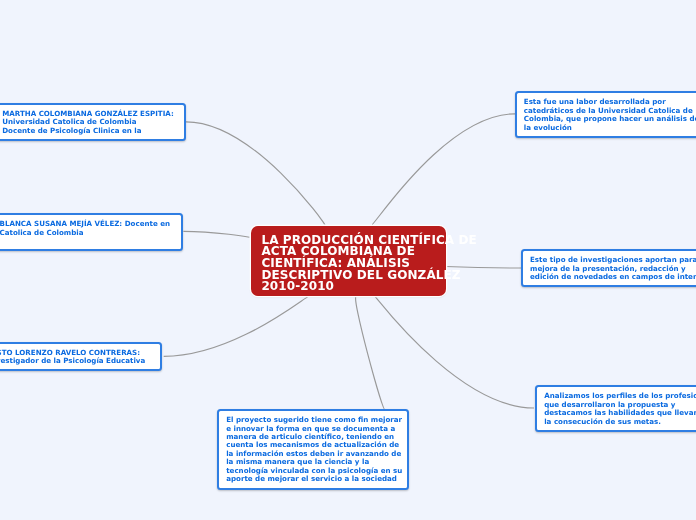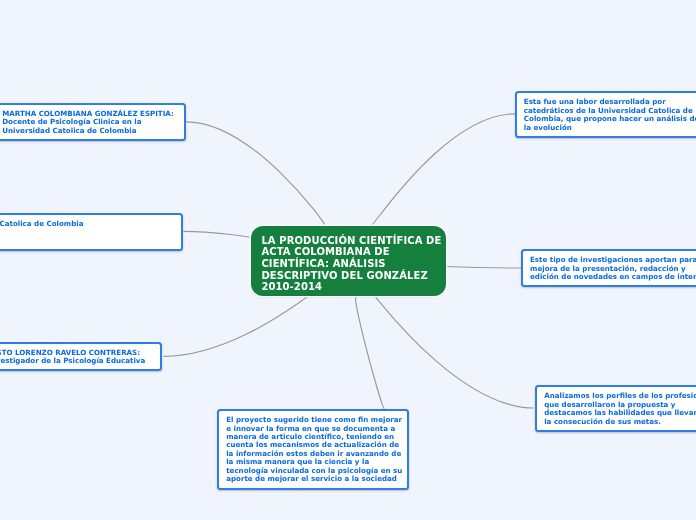--- a/index.html
+++ b/index.html
@@ -40,48 +40,48 @@
     color: #0a6ae0;
     font-weight: bold;
     font-size: 7.1px;
     line-height: 8.46px;
     padding: 5.1px 7px;
     box-shadow: 0 1px 2px rgba(0,0,0,0.22);
     white-space: pre;
   }
   .node .ln { display: block; white-space: pre; }
   .node.central {
-    background: #15803d;
+    background: #b91c1c;
     border: none;
     color: #ffffff;
-    font-size: 10px;
+    font-size: 12px;
     line-height: 11.67px;
     letter-spacing: 0.1px;
-    border-radius: 12px;
+    border-radius: 7px;
     padding: 8.7px 10px 8px 10px;
     box-shadow: 0 0 0 1.3px #ffffff, 0 1px 2px rgba(0,0,0,0.18);
   }
 </style>
 </head>
 <body>
 
 <div id="canvas">
   <svg id="edges" viewBox="0 0 696 520" width="696" height="520">
     <path d="M 186,121.8 C 253,121.8 325.7,224.5 324.7,224.5"></path>
     <path d="M 183.4,231.3 C 216.45,231.3 249.5,237.2 249.5,237.2"></path>
     <path d="M 163.7,356.4 C 233.7,356.4 305.4,296.5 308.4,296.5"></path>
     <path d="M 515.1,113.8 C 446.1,113.8 375.1,224.5 372.1,224.5"></path>
     <path d="M 521,268 C 483.25,268 445.5,266.5 445.5,266.5"></path>
     <path d="M 534,408 C 458,408 376.1,296.5 375.1,296.5"></path>
     <path d="M 384.9,409.8 C 381.9,409.8 351.1,296.5 356.1,296.5"></path>
   </svg>
 
-  <div class="node" id="n1" style="left:-6.8px;top:102.9px;width:192.6px;height:37.8px;"><span class="ln">MARTHA COLOMBIANA GONZÁLEZ ESPITIA:</span><span class="ln">Docente de Psicología Clinica en la</span><span class="ln">Universidad Catolica de Colombia</span></div>
-  <div class="node" id="n2" style="left:-9.5px;top:213px;width:192px;height:37.8px;"><span class="ln">Catolica de Colombia</span></div>
+  <div class="node" id="n1" style="left:-6.8px;top:102.9px;width:192.6px;height:37.8px;"><span class="ln">MARTHA COLOMBIANA GONZÁLEZ ESPITIA:</span><span class="ln">Universidad Catolica de Colombia</span><span class="ln">Docente de Psicología Clinica en la</span></div>
+  <div class="node" id="n2" style="left:-9.5px;top:213px;width:192px;height:37.8px;"><span class="ln">BLANCA SUSANA MEJÍA VÉLEZ: Docente en</span><span class="ln">Catolica de Colombia</span></div>
   <div class="node" id="n3" style="left:-20.8px;top:341.8px;width:183px;height:29.6px;"><span class="ln">JUSTO LORENZO RAVELO CONTRERAS:</span><span class="ln">Investigador de la Psicología Educativa</span></div>
 
-  <div class="node central" id="central" style="left:251.4px;top:226px;width:194.7px;height:69.8px;"><span class="ln">LA PRODUCCIÓN CIENTÍFICA DE</span><span class="ln">ACTA COLOMBIANA DE</span><span class="ln">CIENTÍFICA: ANÁLISIS</span><span class="ln">DESCRIPTIVO DEL GONZÁLEZ</span><span class="ln">2010-2014</span></div>
+  <div class="node central" id="central" style="left:251.4px;top:226px;width:194.7px;height:69.8px;"><span class="ln">LA PRODUCCIÓN CIENTÍFICA DE</span><span class="ln">ACTA COLOMBIANA DE</span><span class="ln">CIENTÍFICA: ANÁLISIS</span><span class="ln">DESCRIPTIVO DEL GONZÁLEZ</span><span class="ln">2010-2010</span></div>
 
   <div class="node" id="n4" style="left:514.8px;top:91.2px;width:193px;height:46.8px;"><span class="ln">Esta fue una labor desarrollada por</span><span class="ln">catedráticos de la Universidad Catolica de</span><span class="ln">Colombia, que propone hacer un análisis de</span><span class="ln">la evolución</span></div>
   <div class="node" id="n5" style="left:521px;top:249.4px;width:194px;height:37.8px;"><span class="ln">Este tipo de investigaciones aportan para la</span><span class="ln">mejora de la presentación, redacción y</span><span class="ln">edición de novedades en campos de interés</span></div>
   <div class="node" id="n6" style="left:535.2px;top:385.2px;width:193px;height:46.6px;"><span class="ln">Analizamos los perfiles de los profesionales</span><span class="ln">que desarrollaron la propuesta y</span><span class="ln">destacamos las habilidades que llevaron a</span><span class="ln">la consecución de sus metas.</span></div>
   <div class="node" id="n7" style="left:217.2px;top:409px;width:192.1px;height:81.2px;"><span class="ln">El proyecto sugerido tiene como fin mejorar</span><span class="ln">e innovar la forma en que se documenta a</span><span class="ln">manera de articulo científico, teniendo en</span><span class="ln">cuenta los mecanismos de actualización de</span><span class="ln">la información estos deben ir avanzando de</span><span class="ln">la misma manera que la ciencia y la</span><span class="ln">tecnología vinculada con la psicología en su</span><span class="ln">aporte de mejorar el servicio a la sociedad</span></div>
 </div>
 
 </body></html>

